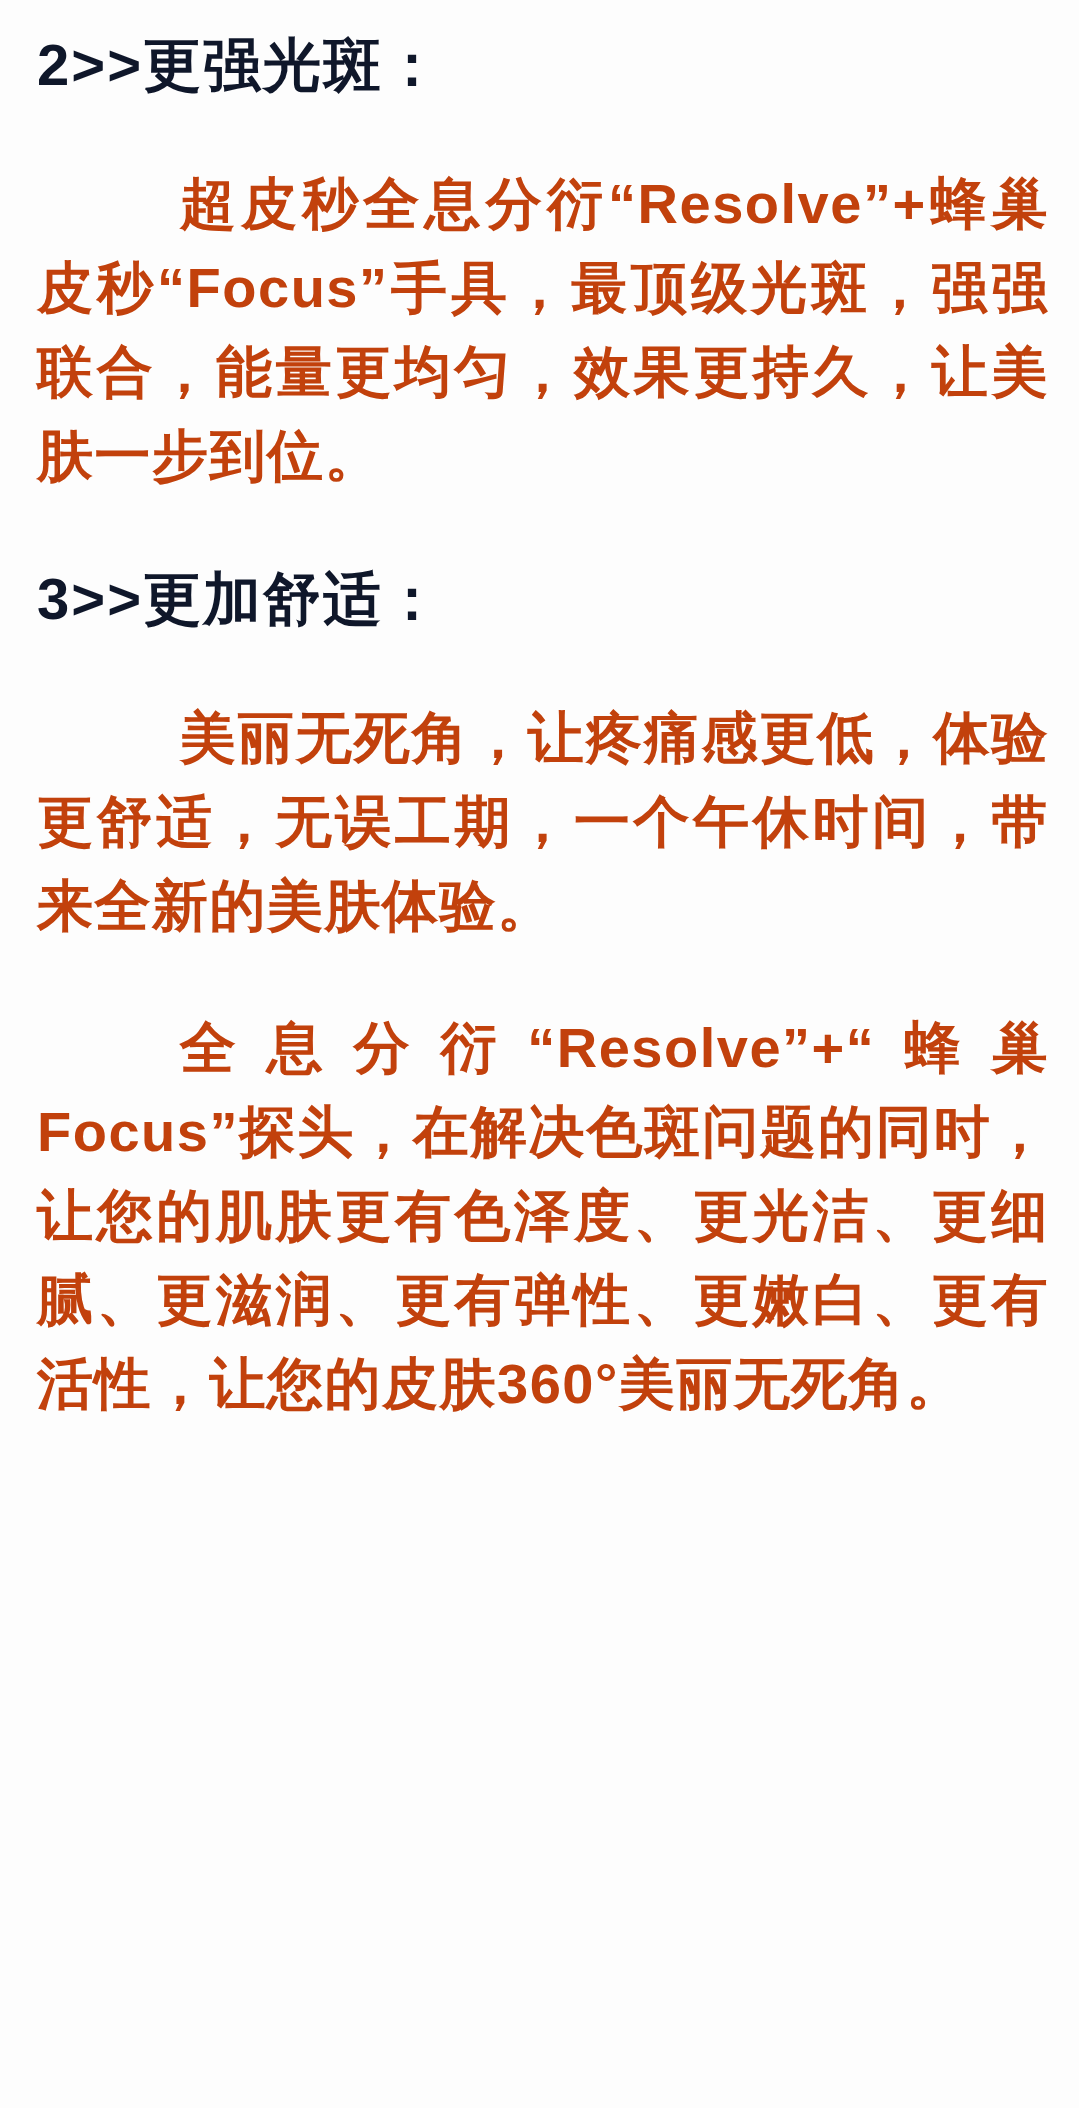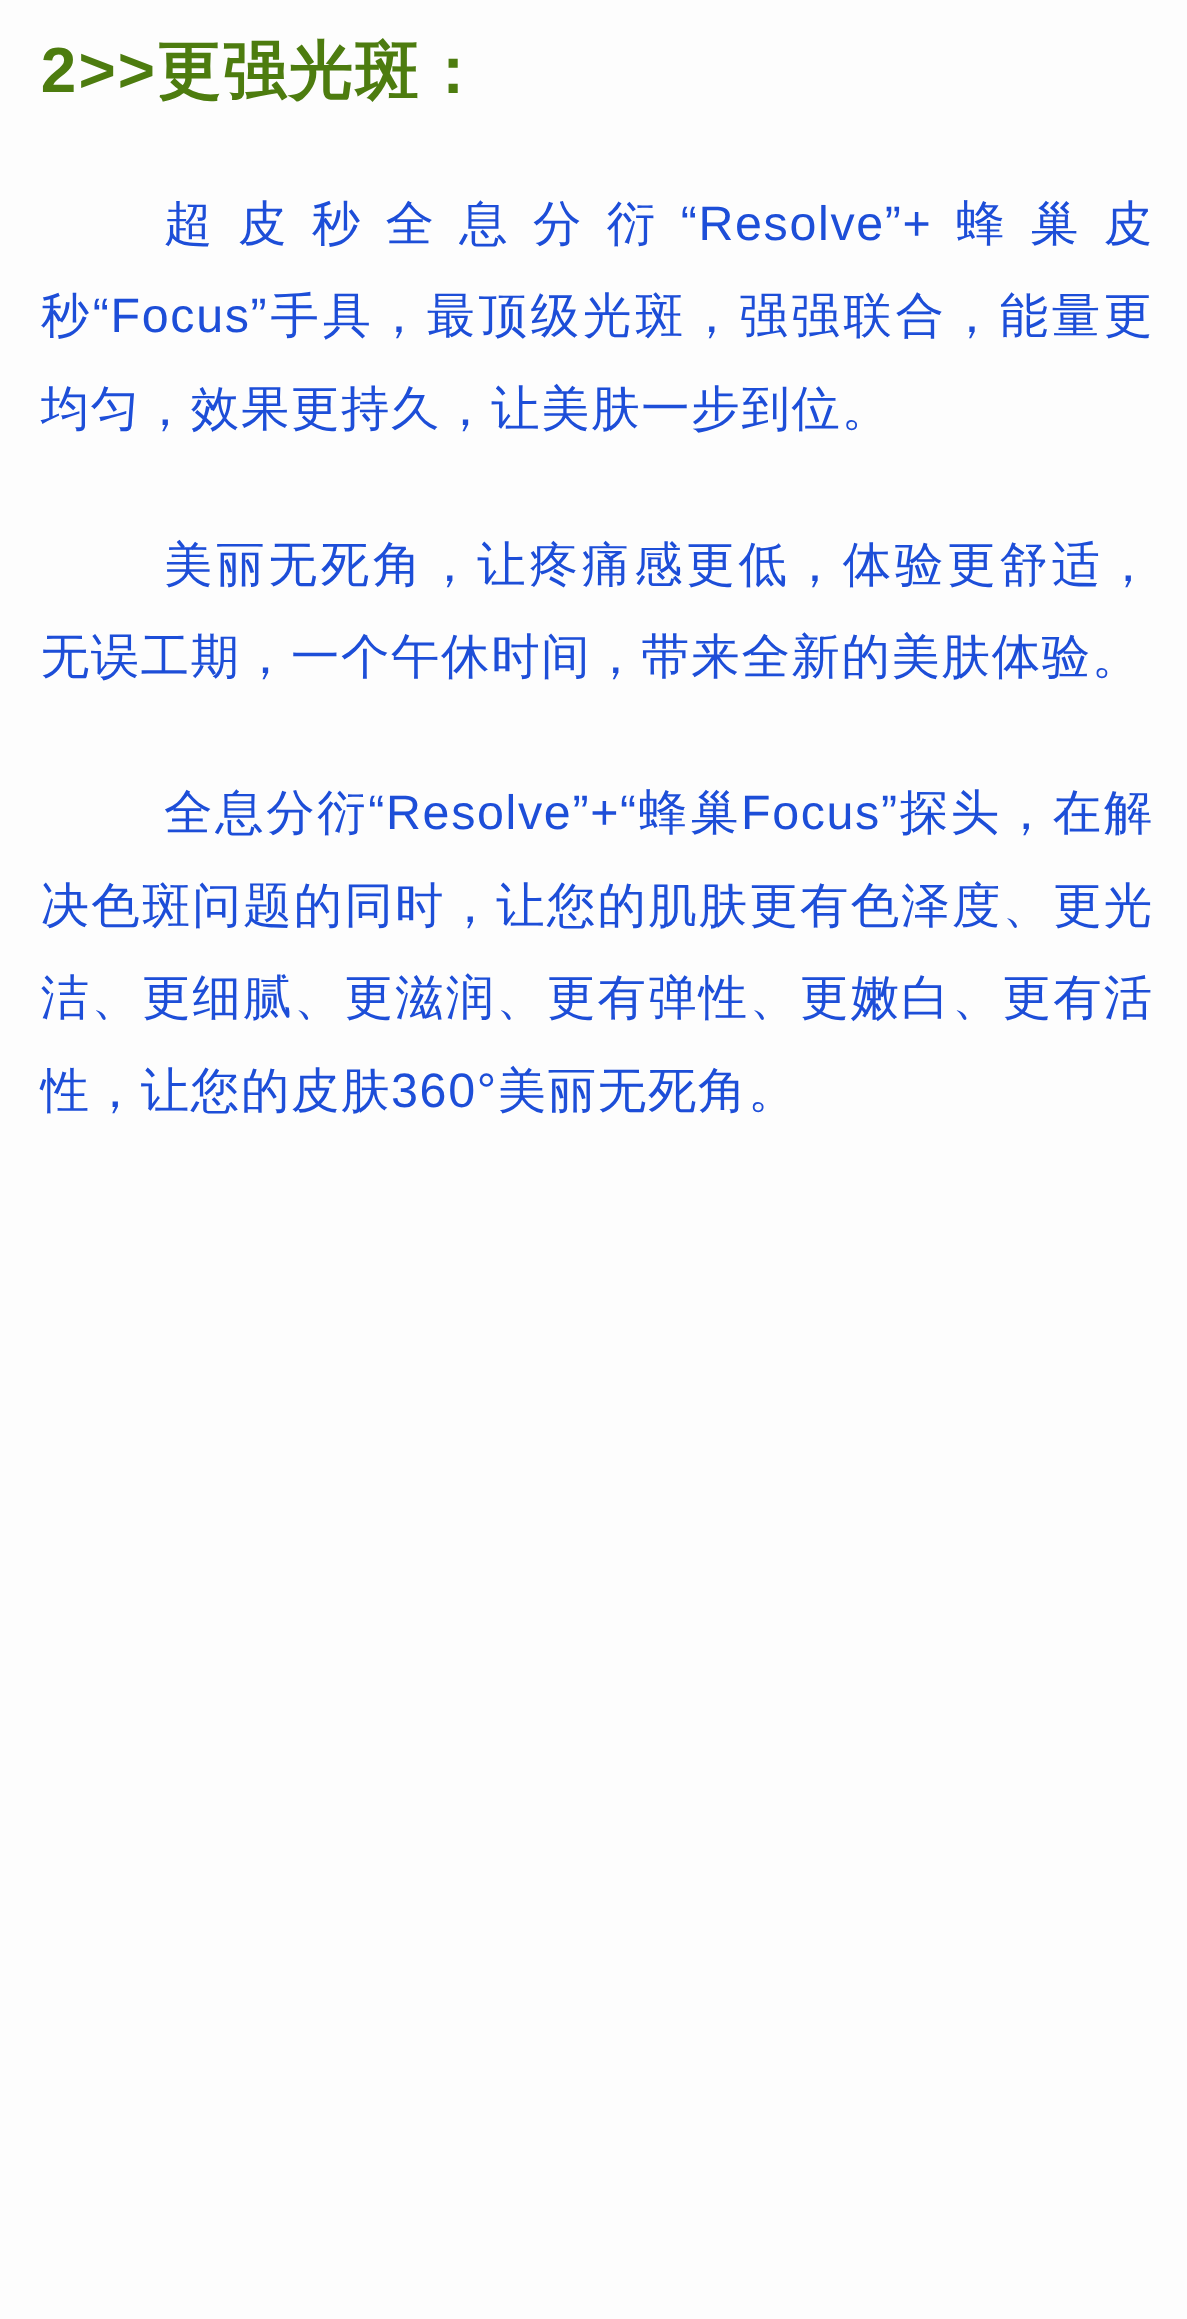--- a/index.html
+++ b/index.html
@@ -13,32 +13,32 @@
     overflow: hidden;
     font-family: "Liberation Sans", "DejaVu Sans", sans-serif;
   }
   .article {
     box-sizing: border-box;
     width: 1079px;
     padding: 22px 30px 0 37px;
   }
   .section-heading {
     margin: 0 0 54px 0;
-    color: #4d7c0f;
+    color: #0f172a;
     font-size: 58px;
     font-weight: 700;
     line-height: 86px;
     letter-spacing: 2px;
     white-space: nowrap;
   }
   .section-paragraph {
     margin: 0 0 58px 0;
-    color: #1d4ed8;
-    font-size: 44px;
-    font-weight: 400;
+    color: #c2410c;
+    font-size: 56px;
+    font-weight: 700;
     line-height: 84px;
     letter-spacing: 1.5px;
     text-align: justify;
     text-justify: inter-ideograph;
     text-indent: 2.55em;
   }
   .article-section:last-child .section-paragraph {
     margin-bottom: 0;
   }
 </style>
@@ -46,20 +46,21 @@
 <body>
 
 <main class="article">
 
   <section class="article-section">
     <h2 class="section-heading">2&gt;&gt;更强光斑：</h2>
     <p class="section-paragraph">超皮秒全息分衍“Resolve”+蜂巢皮秒“Focus”手具，最顶级光斑，强强联合，能量更均匀，效果更持久，让美肤一步到位。</p>
   </section>
 
   <section class="article-section">
+    <h2 class="section-heading">3&gt;&gt;更加舒适：</h2>
     <p class="section-paragraph">美丽无死角，让疼痛感更低，体验更舒适，无误工期，一个午休时间，带来全新的美肤体验。</p>
   </section>
 
 
   <section class="article-section">
     <p class="section-paragraph">全息分衍“Resolve”+“蜂巢Focus”探头，在解决色斑问题的同时，让您的肌肤更有色泽度、更光洁、更细腻、更滋润、更有弹性、更嫩白、更有活性，让您的皮肤360°美丽无死角。</p>
   </section>
 
 </main>
 

